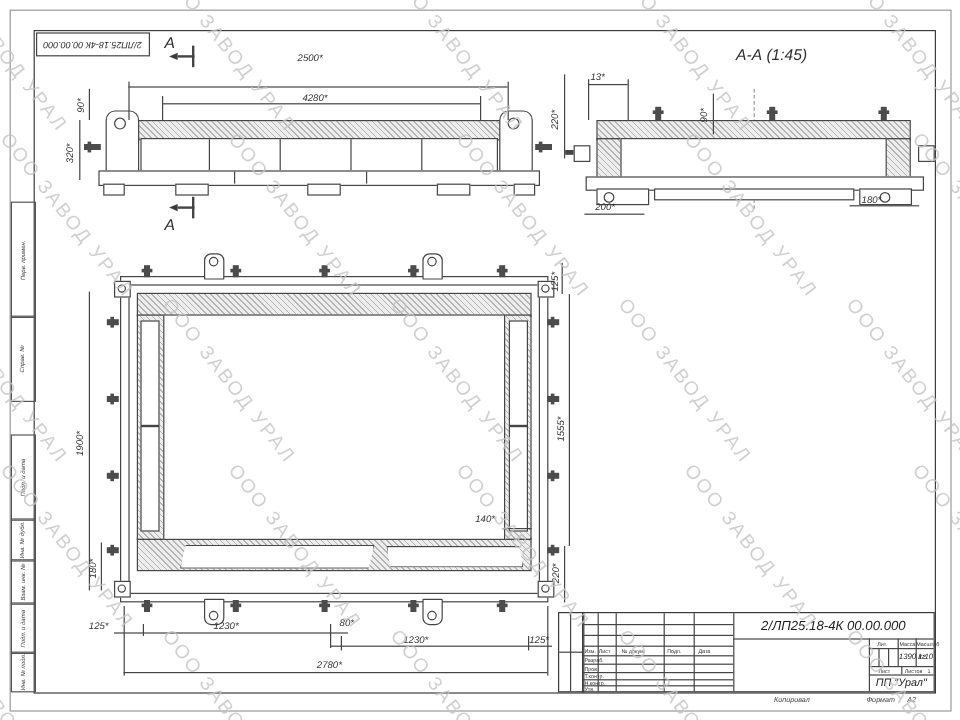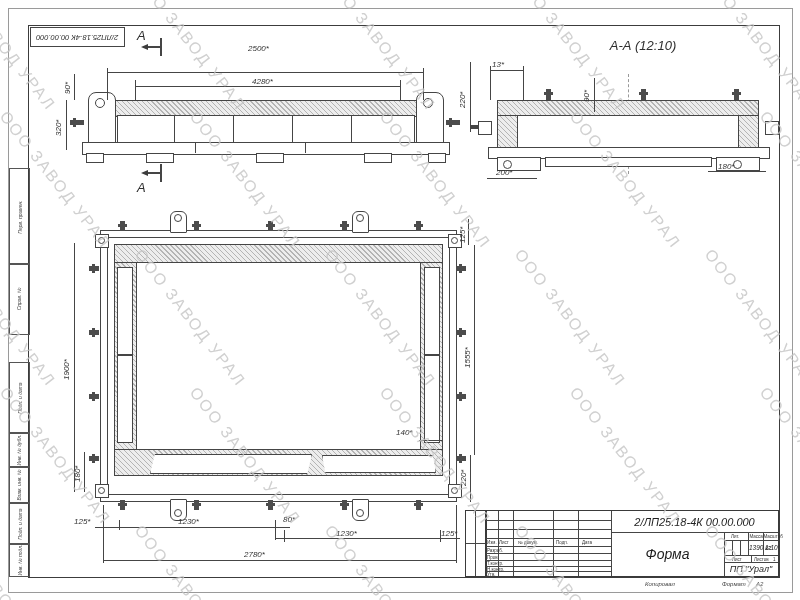--- a/index.html
+++ b/index.html
@@ -107,21 +107,21 @@
   <div class="ln" style="left:74px;top:74px;width:1px;height:26px"></div>
   <div class="dim dimv" style="left:63px;top:94px">90*</div>
   <div class="ln" style="left:66px;top:100px;width:1px;height:50px"></div>
   <div class="dim dimv" style="left:54px;top:136px">320*</div>
 
   <div class="secletter" style="left:137px;top:180px">А</div>
   <div class="ln" style="left:148px;top:172px;width:14px;height:2px"></div>
   <div class="ln" style="left:160px;top:164px;width:2px;height:18px"></div>
   <div class="tri-l" style="left:141px;top:170px"></div>
 
-  <div class="viewtitle" style="left:588px;top:38px;width:110px;text-align:center">А-А (12:10)</div>
+  <div class="viewtitle" style="left:588px;top:38px;width:110px;text-align:center">А-А (1:45)</div>
   <div class="cl" style="left:628px;top:74px;height:100px"></div>
   <div class="hatch" style="left:497px;top:100px;width:260px;height:15px"></div>
   <div class="hatch" style="left:497px;top:115px;width:20px;height:32px"></div>
   <div class="hatch" style="left:737px;top:115px;width:20px;height:32px"></div>
   <div class="bx" style="left:517px;top:115px;width:220px;height:32px"></div>
   <div class="bx" style="left:488px;top:147px;width:280px;height:10px"></div>
   <div class="bx" style="left:497px;top:157px;width:42px;height:12px"></div>
   <div class="hole" style="left:503px;top:160px;width:7px;height:7px"></div>
   <div class="bx" style="left:716px;top:157px;width:42px;height:12px"></div>
   <div class="hole" style="left:733px;top:160px;width:7px;height:7px"></div>
@@ -216,21 +216,21 @@
   <div class="ln" style="left:284px;top:530px;width:1px;height:12px"></div>
   <div class="ln" style="left:440px;top:530px;width:1px;height:12px"></div>
   <div class="ln" style="left:95px;top:527px;width:195px;height:1px"></div>
   <div class="dim" style="left:74px;top:517px">125*</div>
   <div class="dim" style="left:178px;top:517px">1230*</div>
   <div class="dim" style="left:283px;top:515px">80*</div>
   <div class="ln" style="left:275px;top:538px;width:185px;height:1px"></div>
   <div class="dim" style="left:336px;top:529px">1230*</div>
   <div class="dim" style="left:441px;top:529px">125*</div>
   <div class="ln" style="left:103px;top:560px;width:353px;height:1px"></div>
-  <div class="dim" style="left:244px;top:550px">2780*</div>
+  <div class="dim" style="left:264px;top:550px">2780*</div>
 
   <div class="abs" style="left:465px;top:510px;width:20px;height:65px;border:1px solid #3a3a3a">
     <div class="ln" style="left:9px;top:0;width:1px;height:65px"></div>
     <div class="ln" style="left:0;top:32px;width:20px;height:1px"></div>
   </div>
 
   <div class="abs" style="left:485px;top:510px;width:292px;height:65px;border:1.5px solid #3a3a3a;background:transparent">
     <div class="ln" style="left:125px;top:0;width:1px;height:65px"></div>
     <div class="ln" style="left:238px;top:21px;width:1px;height:44px"></div>
     <div class="ln" style="left:125px;top:21px;width:167px;height:1px"></div>
@@ -252,21 +252,20 @@
     <div class="tb-label" style="left:32px;top:29px">№ докум.</div>
     <div class="tb-label" style="left:70px;top:29px">Подп.</div>
     <div class="tb-label" style="left:96px;top:29px">Дата</div>
     <div class="tb-label" style="left:1px;top:36.5px">Разраб.</div>
     <div class="tb-label" style="left:1px;top:43.5px">Пров.</div>
     <div class="tb-label" style="left:1px;top:50px">Т.контр.</div>
     <div class="tb-label" style="left:1px;top:56px">Н.контр.</div>
     <div class="tb-label" style="left:1px;top:61px">Утв.</div>
 
     <div class="tb-des" style="left:125px;top:0;width:167px;height:21px">2/ЛП25.18-4К 00.00.000</div>
-    <div class="tb-big" style="left:125px;top:21px;width:113px;height:44px">Форма</div>
 
     <div class="ln" style="left:238px;top:29px;width:54px;height:1px"></div>
     <div class="ln" style="left:262px;top:21px;width:1px;height:23px"></div>
     <div class="ln" style="left:277px;top:21px;width:1px;height:23px"></div>
     <div class="ln" style="left:246px;top:29px;width:1px;height:15px"></div>
     <div class="ln" style="left:254px;top:29px;width:1px;height:15px"></div>
     <div class="tb-label" style="left:245px;top:22.5px">Лит.</div>
     <div class="tb-label" style="left:263.5px;top:22.5px">Масса</div>
     <div class="tb-label" style="left:277.5px;top:22.5px">Масштаб</div>
     <div class="tb-val" style="left:263px;top:33px">1390 кг</div>

